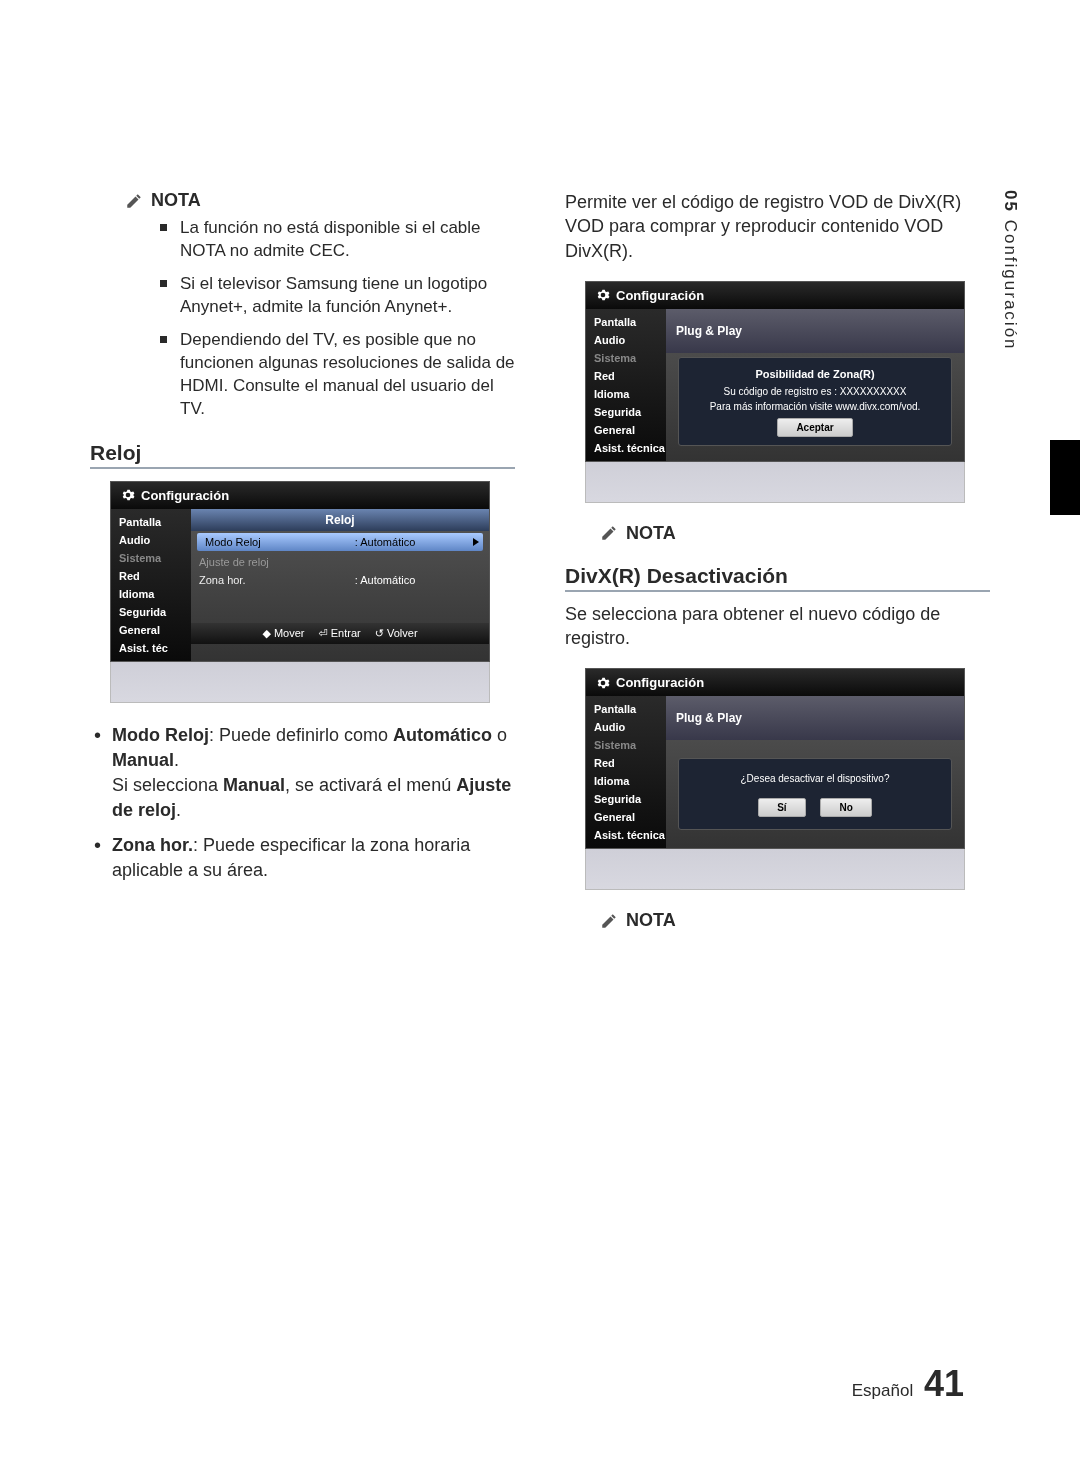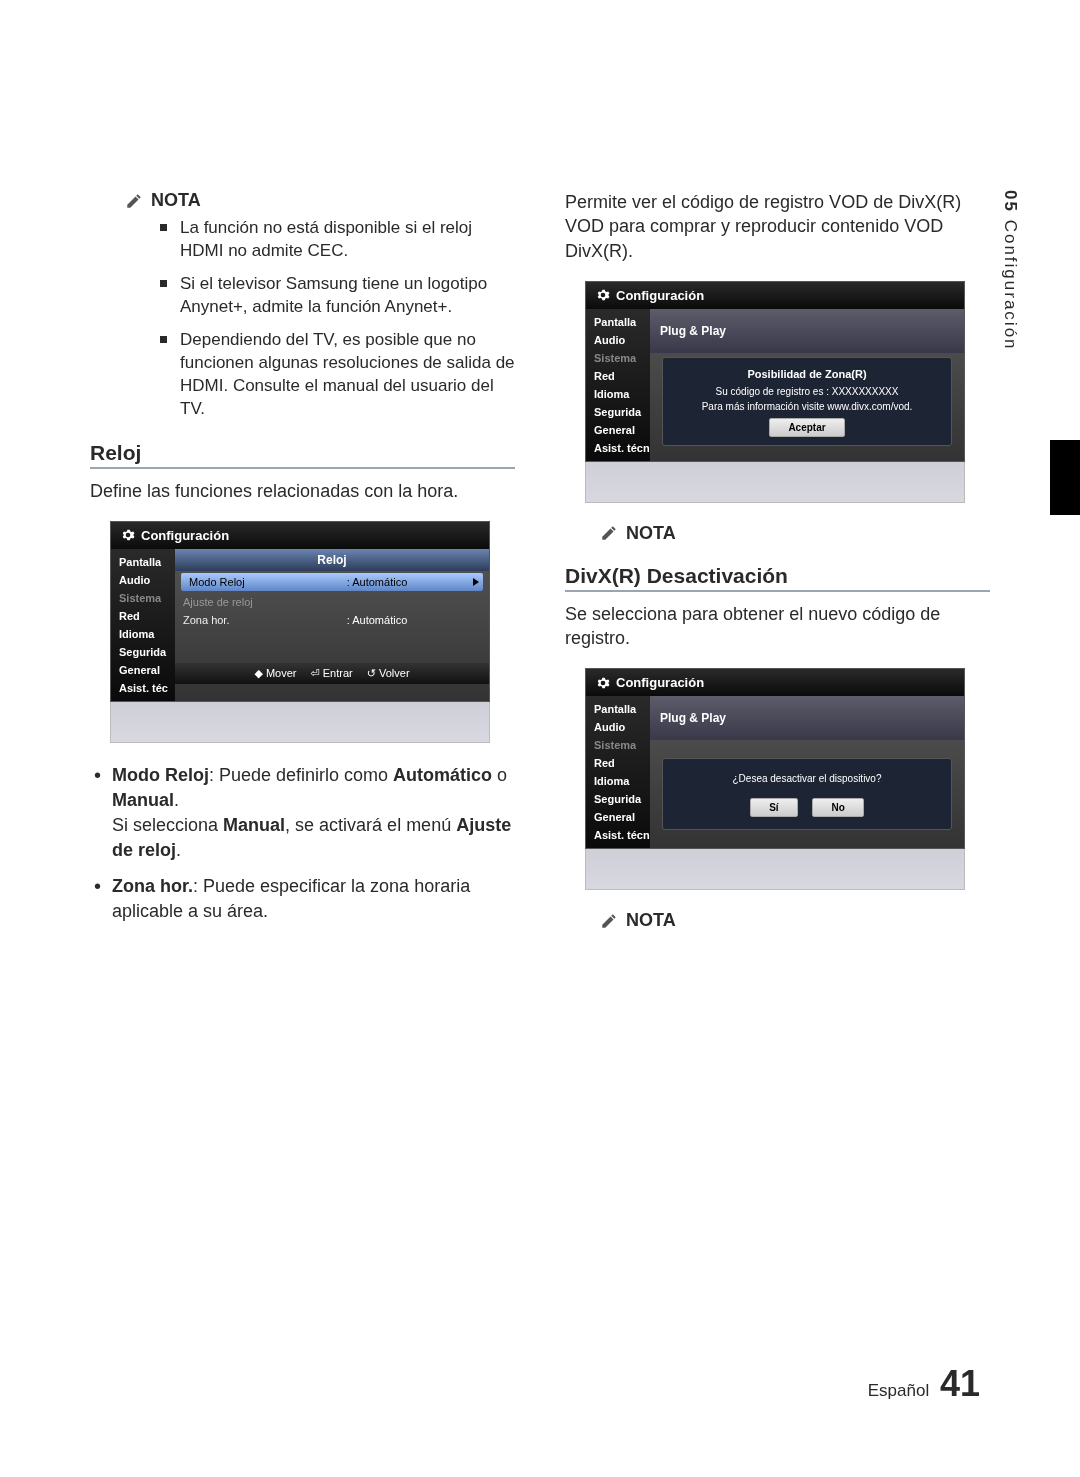--- a/index.html
+++ b/index.html
@@ -126,21 +126,21 @@
     align-items: center;
     gap: 6px;
     padding: 6px 10px;
     font-weight: 700;
     font-size: 13px;
     background: linear-gradient(#2a2a2a,#0a0a0a);
   }
   .gear { width: 14px; height: 14px; display: inline-block; }
   .osd-body { display: flex; }
   .osd-menu {
-    width: 64px;
+    width: 80px;
     background: linear-gradient(#2a2a2a,#0a0a0a);
     padding: 4px 0;
   }
   .osd-menu div {
     padding: 3px 8px;
     font-size: 11px;
     font-weight: 700;
     white-space: nowrap;
     overflow: hidden;
     color: #ddd;
@@ -220,21 +220,21 @@
     border-radius: 2px;
     background: linear-gradient(#eee,#ccc);
     color: #000;
     font-size: 10px;
     font-weight: 700;
     margin: 4px 6px 0 6px;
   }
   .page-num {
     position: absolute;
     bottom: 72px;
-    right: 100px;
+    right: 116px;
     font-size: 17px;
   }
   .page-num .big { font-size: 36px; font-weight: 700; margin-left: 6px; }
 </style>
 </head>
 <body>
 
 <div class="page">
 
   <div class="side-tab">
@@ -248,27 +248,26 @@
 
       <div class="note-head">
         <span class="pencil">
           <svg viewBox="0 0 24 24" width="18" height="18">
               <path d="M3 17l11-11 4 4L7 21H3v-4zM15 5l4 4 2-2-4-4-2 2z" fill="#555"></path>
             </svg>
         </span>
         <span>NOTA</span>
       </div>
       <ul class="bullets">
-        <li>La función no está disponible si el reloj HDMI no admite CEC.</li>
+        <li>La función no está disponible si el cable NOTA no admite CEC.</li>
         <li>Si el televisor Samsung tiene un logotipo Anynet+, admite la función Anynet+.</li>
         <li>Dependiendo del TV, es posible que no funcionen algunas resoluciones de salida de HDMI. Consulte el manual del usuario del TV.</li>
       </ul>
 
       <div class="h2">Reloj</div>
-      <p class="body-text">Define las funciones relacionadas con la hora.</p>
 
       <div class="osd-shell">
         <div class="osd">
           <div class="osd-title">
             <span class="gear">
               <svg viewBox="0 0 24 24" width="14" height="14">
                   <path fill="#fff" d="M12 8a4 4 0 100 8 4 4 0 000-8zm9 4l2 3-2 3-3-1a8 8 0 01-2 1l-1 3h-4l-1-3a8 8 0 01-2-1l-3 1-2-3 2-3-2-3 2-3 3 1a8 8 0 012-1l1-3h4l1 3a8 8 0 012 1l3-1 2 3-2 3z"></path>
                 </svg>
             </span>
             <span>Configuración</span>

